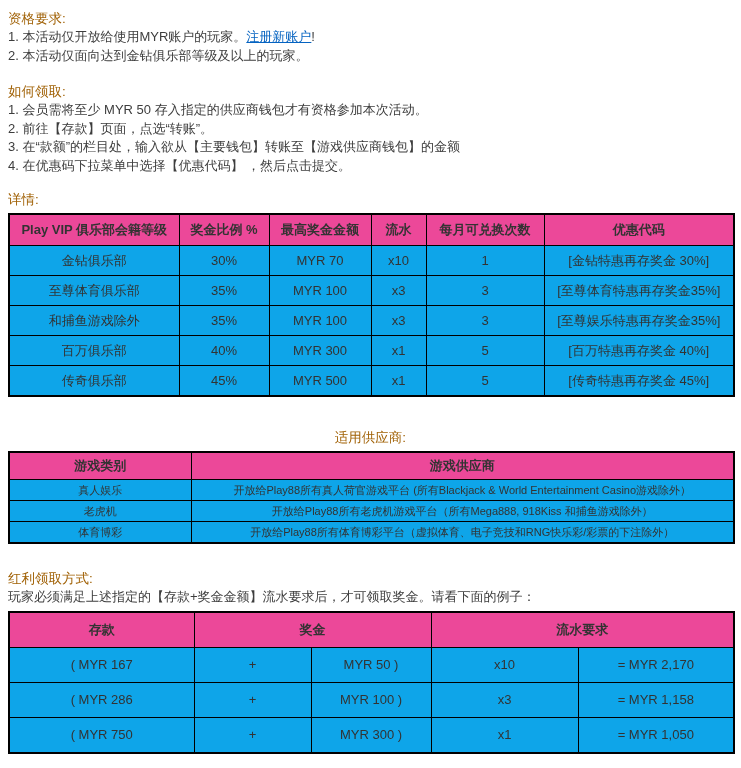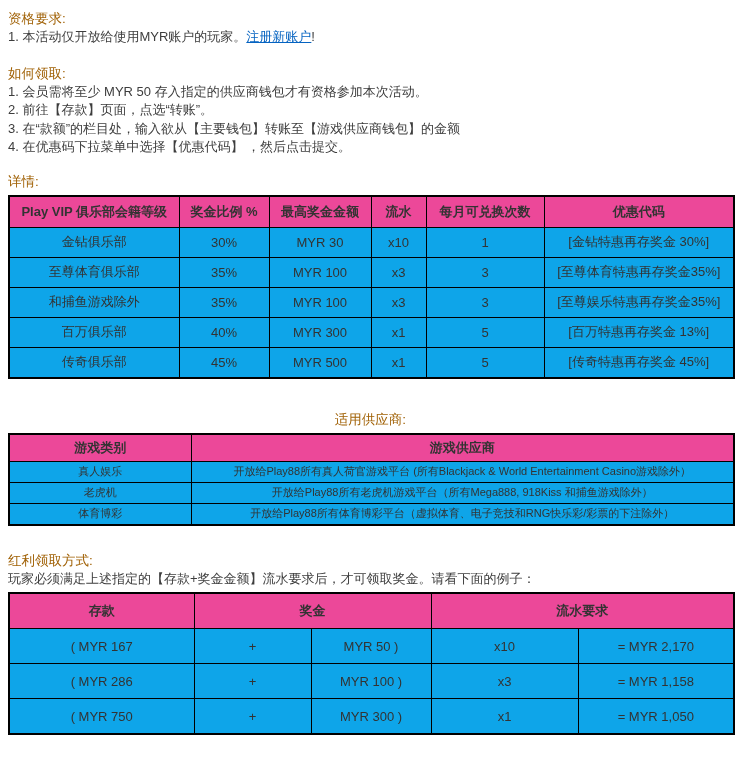--- a/index.html
+++ b/index.html
@@ -35,20 +35,21 @@
   .tbl-example th{height:30px;}
   .tbl-example td{height:30px;}
 </style>
 </head>
 <body>
 
 <div class="wrap">
 
   <div class="sec-head">资格要求:</div>
   <div class="line"><span>1. 本活动仅开放给使用MYR账户的玩家。</span><a class="link" href="#">注册新账户</a><span>!</span></div>
+  <div class="line">2. 本活动仅面向达到金钻俱乐部等级及以上的玩家。</div>
 
   <div class="sec-head gap-md">如何领取:</div>
   <div class="line">1. 会员需将至少 MYR 50 存入指定的供应商钱包才有资格参加本次活动。</div>
   <div class="line">2. 前往【存款】页面，点选“转账”。</div>
   <div class="line">3. 在“款额”的栏目处，输入欲从【主要钱包】转账至【游戏供应商钱包】的金额</div>
   <div class="line">4. 在优惠码下拉菜单中选择【优惠代码】 ，然后点击提交。</div>
 
   <div class="sec-head gap-sm">详情:</div>
   <table class="tbl-details">
     <colgroup>
@@ -66,21 +67,21 @@
         <th>最高奖金金额</th>
         <th>流水</th>
         <th>每月可兑换次数</th>
         <th>优惠代码</th>
       </tr>
     </thead>
     <tbody>
       <tr>
         <td>金钻俱乐部</td>
         <td>30%</td>
-        <td>MYR 30</td>
+        <td>MYR 70</td>
         <td>x10</td>
         <td>1</td>
         <td>[金钻特惠再存奖金 30%]</td>
       </tr>
       <tr>
         <td>至尊体育俱乐部</td>
         <td>35%</td>
         <td>MYR 100</td>
         <td>x3</td>
         <td>3</td>
@@ -93,21 +94,21 @@
         <td>x3</td>
         <td>3</td>
         <td>[至尊娱乐特惠再存奖金35%]</td>
       </tr>
       <tr>
         <td>百万俱乐部</td>
         <td>40%</td>
         <td>MYR 300</td>
         <td>x1</td>
         <td>5</td>
-        <td>[百万特惠再存奖金 13%]</td>
+        <td>[百万特惠再存奖金 40%]</td>
       </tr>
       <tr>
         <td>传奇俱乐部</td>
         <td>45%</td>
         <td>MYR 500</td>
         <td>x1</td>
         <td>5</td>
         <td>[传奇特惠再存奖金 45%]</td>
       </tr>
     </tbody>

